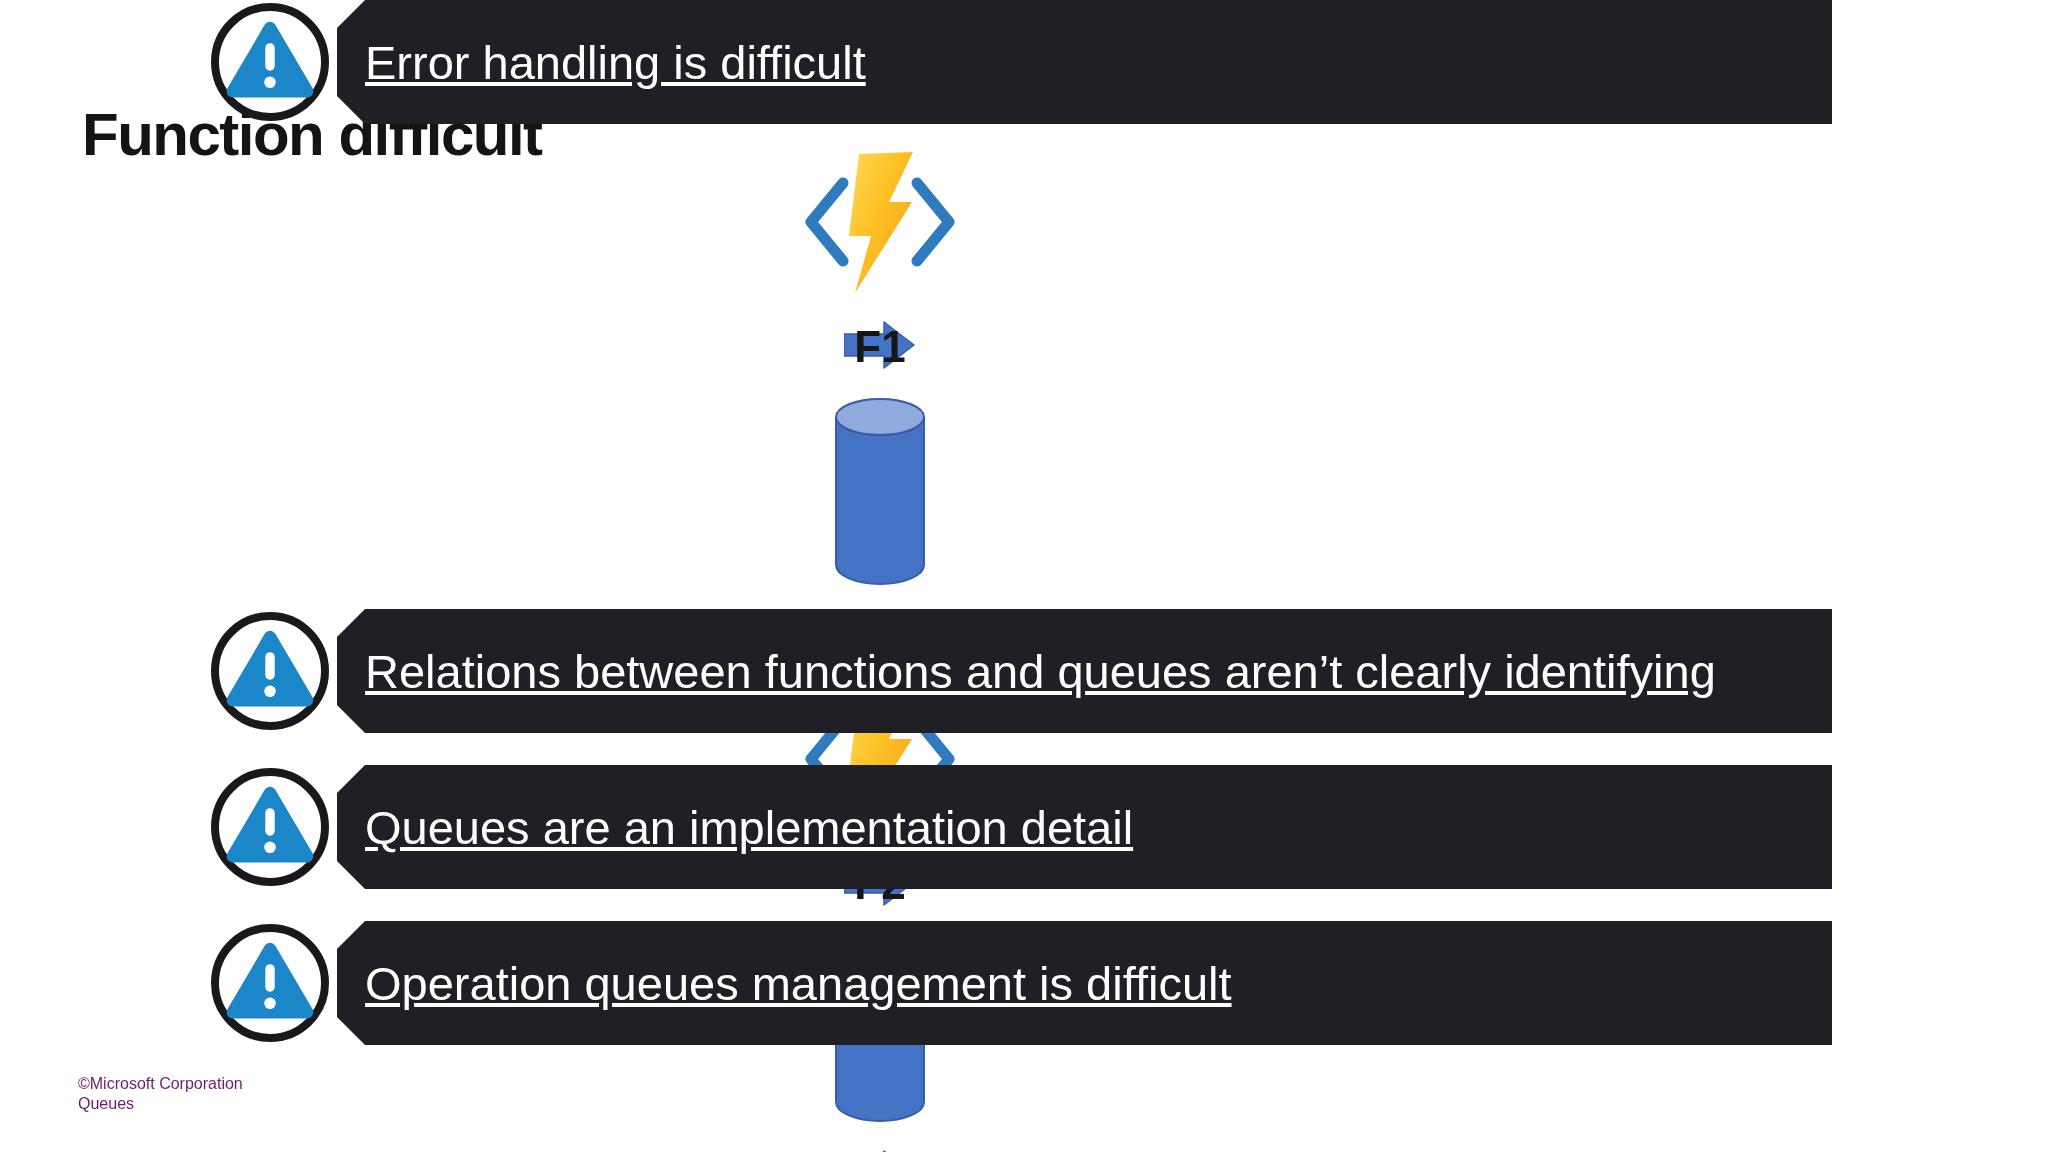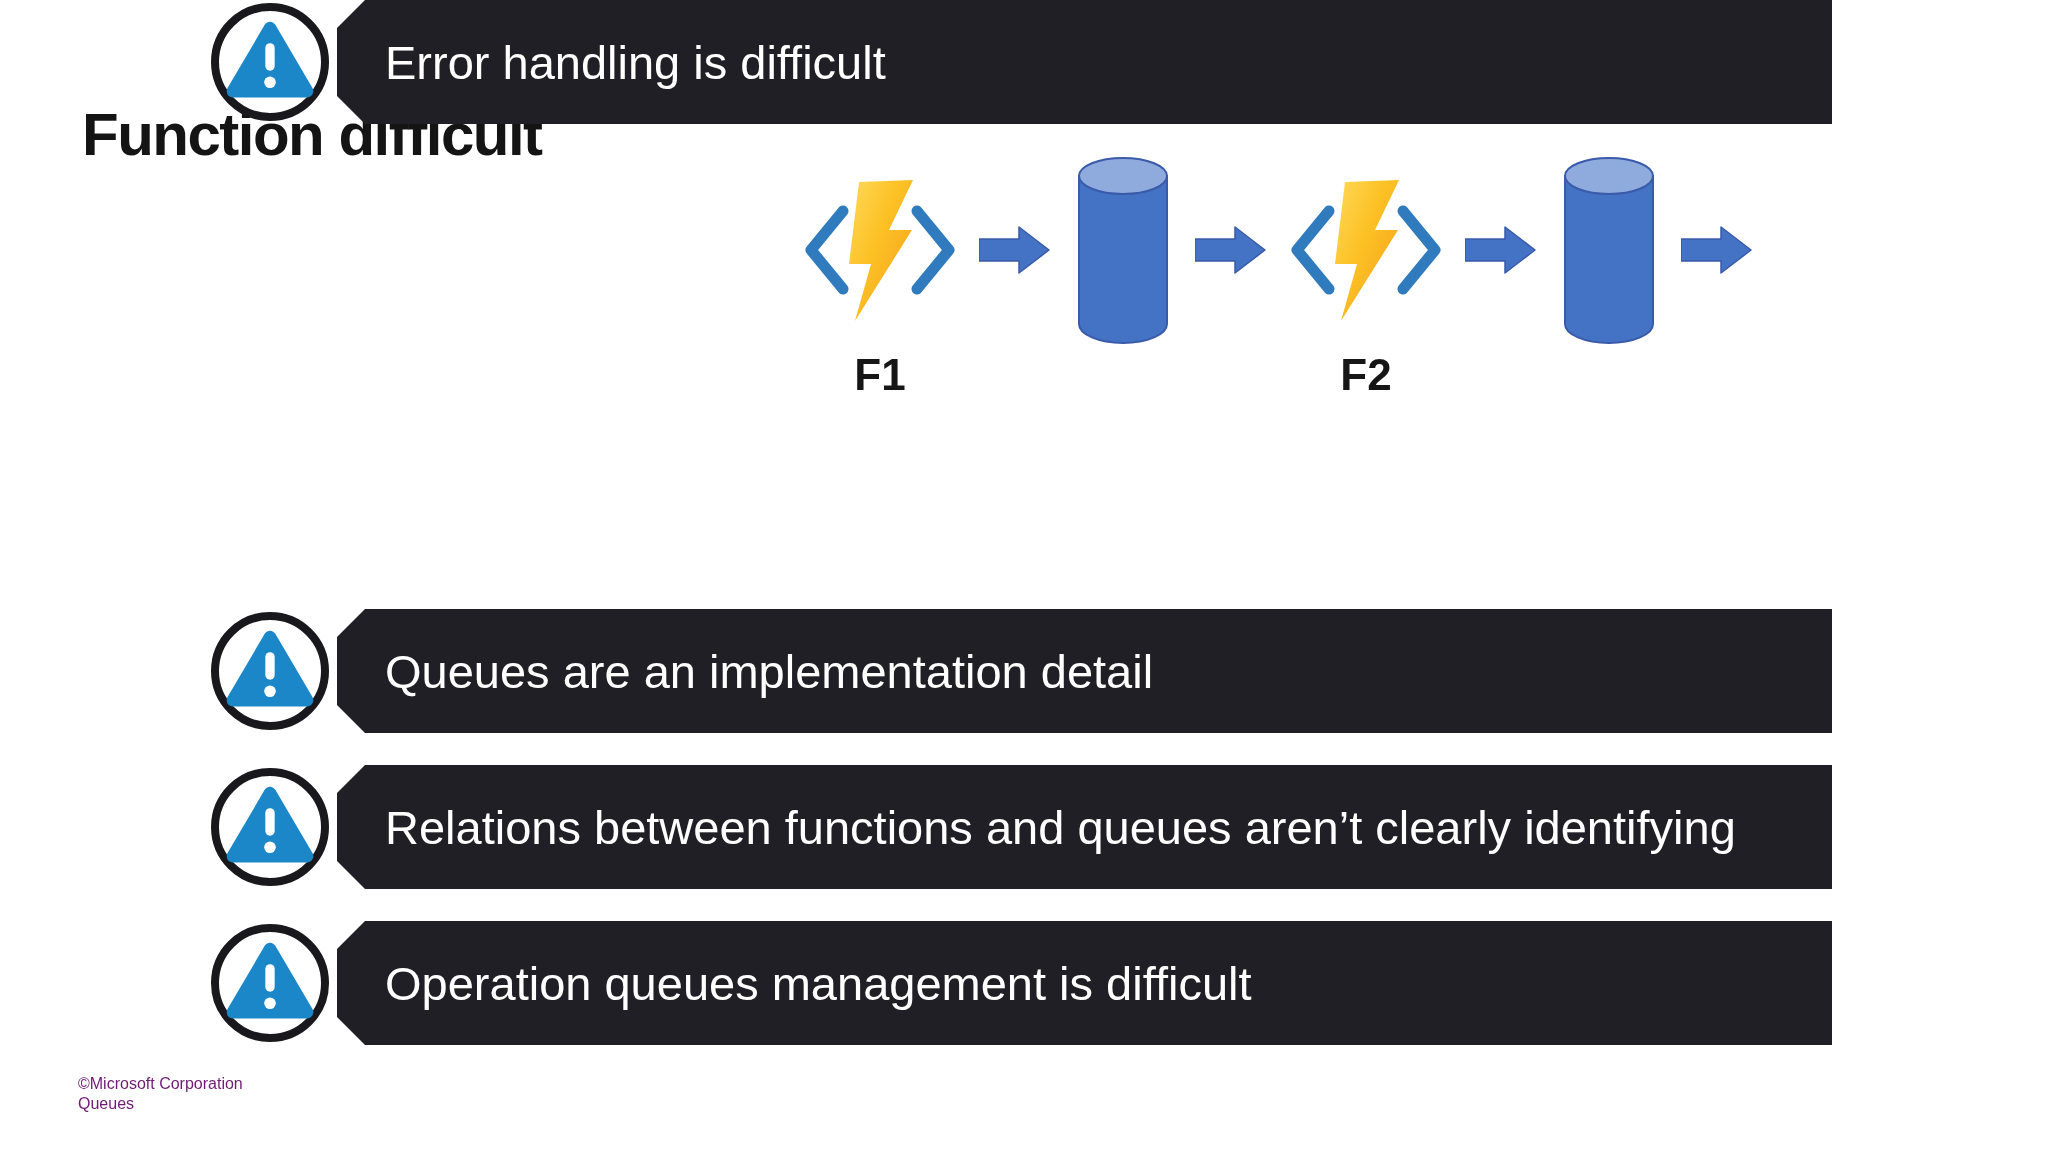--- a/index.html
+++ b/index.html
@@ -7,39 +7,39 @@
        font-family:"Liberation Sans",sans-serif;}
   .slide{position:absolute;inset:0;background:#ffffff;}
 
   
   .title{position:absolute;left:82px;top:100px;margin:0;
          font-size:60px;font-weight:700;letter-spacing:-1.5px;color:#141414;
          font-family:"Liberation Sans",sans-serif;}
 
   
   .diagram{position:absolute;left:805px;top:150px;height:200px;
-           display:flex;align-items:center;gap:24px;}
+           display:flex;align-items:center;gap:24px;flex-direction:column;}
   .func{position:relative;width:150px;height:145px;flex:0 0 auto;}
   .func svg{display:block;width:150px;height:145px;}
   .func-label{position:absolute;top:172px;left:0;width:100%;text-align:center;
               font-size:44px;font-weight:700;color:#161616;}
   svg.arrow{width:72px;height:52px;flex:0 0 auto;}
   svg.cyl{width:96px;height:192px;flex:0 0 auto;}
 
   
   .issue-row{position:absolute;left:211px;width:1621px;height:124px;}
   .issue-row:nth-of-type(1){top:453px;}
   .issue-row:nth-of-type(2){top:609px;}
   .issue-row:nth-of-type(3){top:765px;}
   .issue-row:nth-of-type(4){top:921px;}
   .banner{position:absolute;left:126px;right:0;top:0;height:124px;
           background:#201f26;display:flex;align-items:center;
           clip-path:polygon(28px 0, 100% 0, 100% 100%, 28px 100%, 0 calc(100% - 28px), 0 28px);}
-  .banner-text{padding-left:48px;color:#ffffff;font-size:47px;font-weight:400;
-               letter-spacing:0;white-space:nowrap;}
+  .banner-text{padding-left:28px;color:#ffffff;font-size:47px;font-weight:400;
+               letter-spacing:0;white-space:nowrap;text-decoration:underline;}
   .badge{position:absolute;left:0;top:50%;transform:translateY(-50%);
          width:118px;height:118px;border-radius:50%;background:#ffffff;
          border:8px solid #18181d;box-sizing:border-box;
          display:flex;align-items:center;justify-content:center;}
   .badge svg{width:88px;height:80px;display:block;margin-top:-2px;}
 
   
   .footer{position:absolute;left:78px;top:1074px;color:#701a75;
           font-size:16px;line-height:20px;}
   .hidden-defs{position:absolute;width:0;height:0;overflow:hidden;}
@@ -106,32 +106,32 @@
     <svg class="cyl">
         <use href="#sym-cyl"></use>
       </svg>
     <svg class="arrow">
         <use href="#sym-arrow"></use>
       </svg>
   </div>
 
   <div class="issue-row">
     <div class="banner">
-      <span class="banner-text">Queues are an implementation detail</span>
+      <span class="banner-text">Relations between functions and queues aren’t clearly identifying</span>
     </div>
     <div class="badge">
       <svg>
           <use href="#sym-warn"></use>
         </svg>
     </div>
   </div>
 
   <div class="issue-row">
     <div class="banner">
-      <span class="banner-text">Relations between functions and queues aren’t clearly identifying</span>
+      <span class="banner-text">Queues are an implementation detail</span>
     </div>
     <div class="badge">
       <svg>
           <use href="#sym-warn"></use>
         </svg>
     </div>
   </div>
 
   <div class="issue-row">
     <div class="banner">

